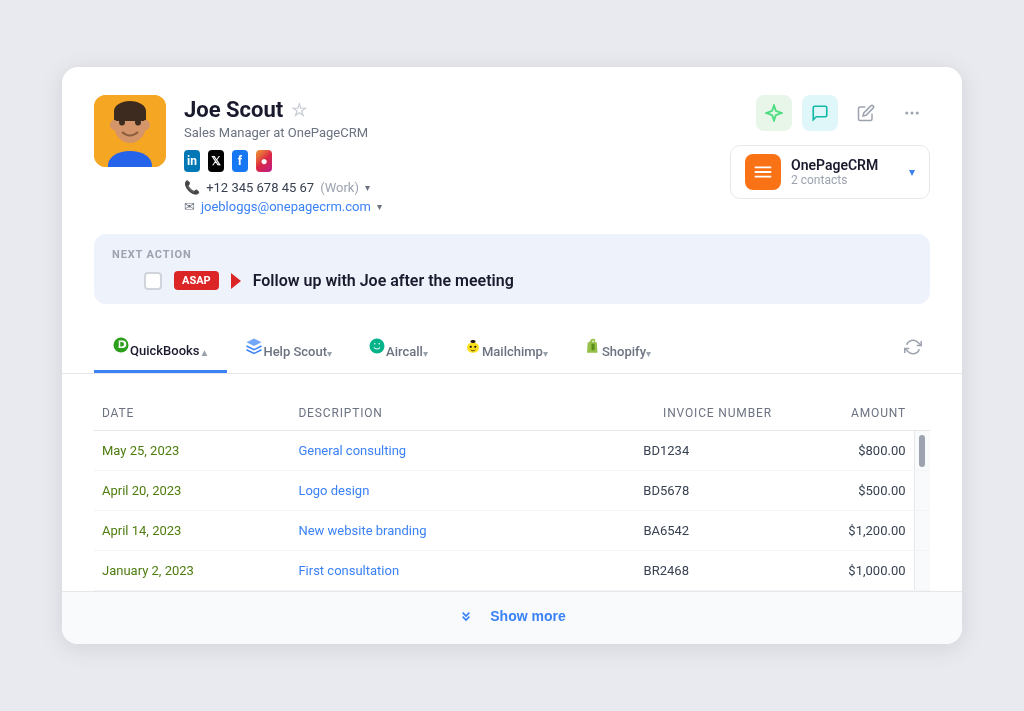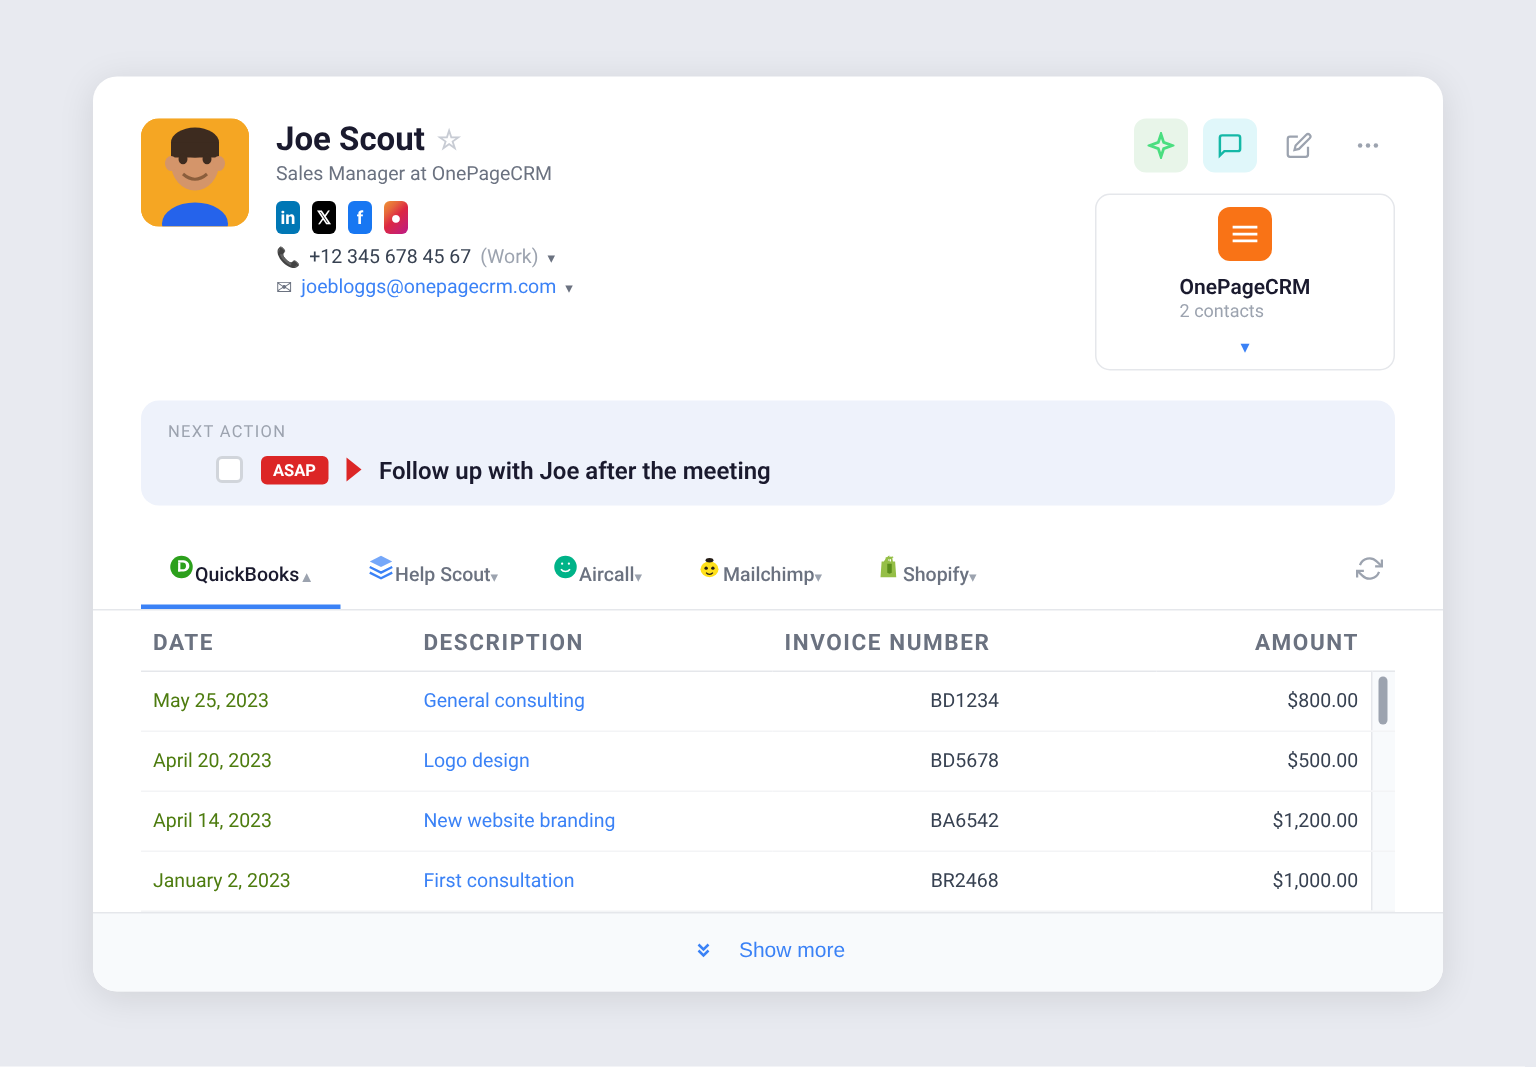--- a/index.html
+++ b/index.html
@@ -103,21 +103,20 @@
       background: transparent;
     }
     .action-btn-green { background: #e8f5e9; }
     .action-btn-teal { background: #e0f7fa; }
     .company-badge {
       display: flex; align-items: center; gap: 10px;
       border: 1.5px solid #e5e7eb;
       border-radius: 10px;
       padding: 8px 14px;
       min-width: 200px;
-      flex-direction: column;
     }
     .company-logo {
       width: 36px; height: 36px;
       border-radius: 8px;
       background: #f97316;
       display: flex; align-items: center; justify-content: center;
       font-size: 18px;
       color: #fff;
     }
     .company-info { flex: 1; }
@@ -125,21 +124,21 @@
     .company-contacts { font-size: 12px; color: #9ca3af; }
     .company-arrow { color: #3b82f6; font-size: 12px; }
     
     .next-action-section {
       margin: 0 32px 20px 32px;
       background: #eef2fb;
       border-radius: 12px;
       padding: 14px 18px;
     }
     .next-action-label {
-      font-size: 11px; font-weight: 400; color: #9ca3af; letter-spacing: 0.08em;
+      font-size: 11px; font-weight: 700; color: #9ca3af; letter-spacing: 0.08em;
       margin-bottom: 10px;
     }
     .next-action-row {
       display: flex; align-items: center; gap: 12px; padding-left: 32px;
     }
     .na-checkbox {
       width: 18px; height: 18px;
       border: 2px solid #d1d5db;
       border-radius: 4px;
       background: #fff;
@@ -194,25 +193,25 @@
       font-size: 16px;
       color: #9ca3af;
       cursor: pointer;
       padding: 12px 8px;
     }
     
     .table-section { padding: 0 32px; }
     table { width: 100%; border-collapse: collapse; }
     thead tr th {
       text-align: left;
-      font-size: 15px;
-      font-weight: 700;
+      font-size: 12px;
+      font-weight: 400;
       color: #6b7280;
       letter-spacing: 0.07em;
-      padding: 12px 8px 10px 8px;
+      padding: 32px 8px 10px 8px;
       border-bottom: 1px solid #e5e7eb;
     }
     th.right { text-align: right; }
     tbody tr td {
       padding: 12px 8px;
       font-size: 13px;
       color: #4d7c0f;
       border-bottom: 1px solid #f3f4f6;
       vertical-align: middle;
     }
@@ -223,21 +222,21 @@
     .show-more-row {
       background: #f8fafc;
       border-top: 1px solid #e5e7eb;
     }
     .show-more-cell {
       text-align: center;
       padding: 16px;
     }
     .show-more-btn {
       display: inline-flex; align-items: center; gap: 16px;
-      font-size: 14px; font-weight: 400; color: #3b82f6;
+      font-size: 14px; font-weight: 700; color: #3b82f6;
       cursor: pointer;
       background: none; border: none; justify-content: space-between;
     }
     
     .phone-icon { color: #6b7280; }
     .email-icon { color: #6b7280; }
   </style>
 </head>
 <body>
 
@@ -415,21 +414,21 @@
       </svg>
     </span>
   </div>
 
   <div class="table-section">
     <table>
       <thead>
         <tr>
           <th>DATE</th>
           <th>DESCRIPTION</th>
-          <th class="right" style="text-align:left;">INVOICE NUMBER</th>
+          <th class="right" style="text-align:right;">INVOICE NUMBER</th>
           <th class="right">AMOUNT</th>
           <th style="width:12px;"></th>
         </tr>
       </thead>
       <tbody id="table-body">
       <tr>
     <td>May 25, 2023</td>
     <td class="link">General consulting</td>
     <td class="invoice">BD1234</td>
     <td class="amount">$800.00</td>

